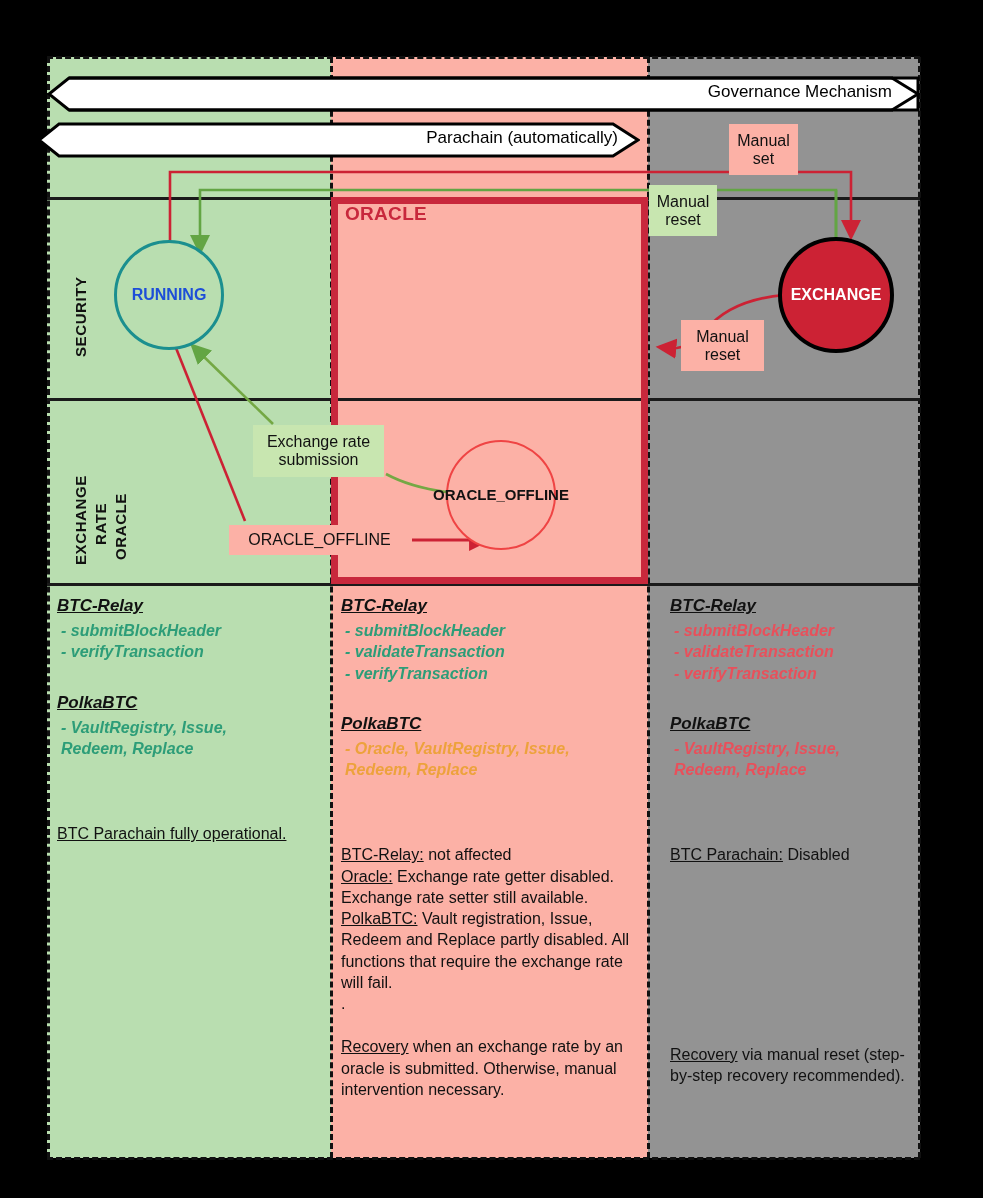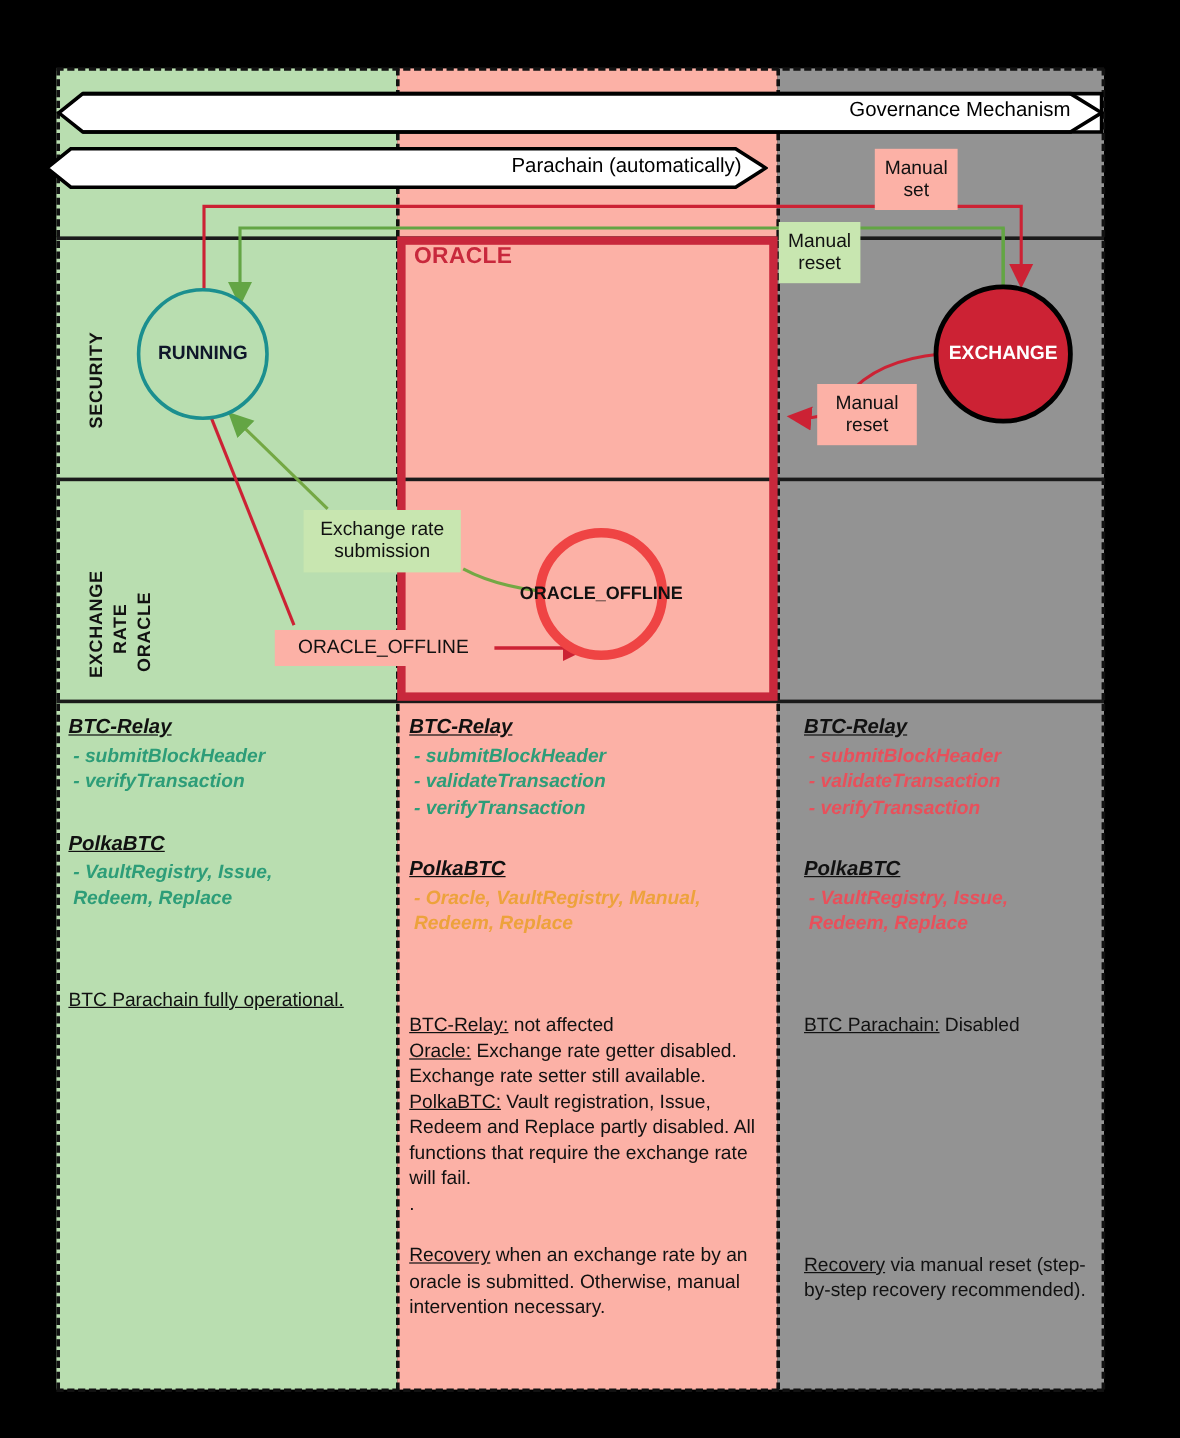--- a/index.html
+++ b/index.html
@@ -43,25 +43,25 @@
   .banner .txt{position:absolute;top:6px;font-size:17px;color:#000;white-space:nowrap;}
 
   
   .rowlabel{position:absolute;transform-origin:0 0;transform:rotate(-90deg);
             font-weight:bold;font-size:15px;letter-spacing:.6px;color:#111;white-space:nowrap;}
 
   
   .circle{position:absolute;border-radius:50%;display:flex;align-items:center;
           justify-content:center;text-align:center;font-weight:bold;box-sizing:border-box;}
   #running-state{left:114px;top:240px;width:110px;height:110px;
-                 border:3px solid #1b8f8f;background:#b9deb0;color:#0f172a;font-size:16px;}
+                 border:3px solid #1b8f8f;background:#b9deb0;color:#1d4ed8;font-size:16px;}
   #shutdown-state{left:778px;top:237px;width:116px;height:116px;
                   border:4px solid #000;background:#cc2234;color:#fff;font-size:16px;}
   #oracle-offline-state{left:446px;top:440px;width:110px;height:110px;
-                  border:8px solid #ef4444;background:#fcb1a6;color:#111;font-size:15px;line-height:1.15;}
+                  border:2px solid #ef4444;background:#fcb1a6;color:#111;font-size:15px;line-height:1.15;}
 
   
   .lblbox{position:absolute;display:flex;align-items:center;justify-content:center;
           text-align:center;font-size:16px;color:#111;line-height:1.12;box-sizing:border-box;}
   #manual-set-box{left:729px;top:124px;width:69px;height:51px;background:#fcb1a6;}
   #manual-reset-top-box{left:649px;top:185px;width:68px;height:51px;background:#c8e6b0;}
   #manual-reset-bottom-box{left:681px;top:320px;width:83px;height:51px;background:#fcb1a6;}
   #exchange-rate-submission-box{left:253px;top:425px;width:131px;height:52px;background:#c8e6b0;font-size:16px;}
   #oracle-offline-box{left:229px;top:525px;width:181px;height:30px;background:#fcb1a6;font-size:16px;}
 
@@ -223,21 +223,21 @@
   <div class="txtcol" id="col-red-text">
     <div class="modhead">BTC-Relay</div>
     <div class="modlist fn-ok">
       <div>- submitBlockHeader</div>
       <div>- validateTransaction</div>
       <div>- verifyTransaction</div>
     </div>
     <div class="gap-sm"></div>
     <div class="modhead">PolkaBTC</div>
     <div class="modlist fn-warn">
-      <div>- Oracle, VaultRegistry, Manual,</div>
+      <div>- Oracle, VaultRegistry, Issue,</div>
       <div>Redeem, Replace</div>
     </div>
     <div style="height:60px;"></div>
     <div class="desc">
       <p><span class="u">BTC-Relay:</span><span> not affected</span></p>
       <p><span class="u">Oracle:</span><span> Exchange rate getter disabled. Exchange rate setter still available.</span></p>
       <p><span class="u">PolkaBTC:</span><span> Vault registration, Issue, Redeem and Replace partly disabled. All functions that require the exchange rate will fail.</span></p>
       <p class="dot">.</p>
       <div class="spacer-rec"></div>
       <p><span class="u">Recovery</span><span> when an exchange rate by an oracle is submitted. Otherwise, manual intervention necessary.</span></p>

